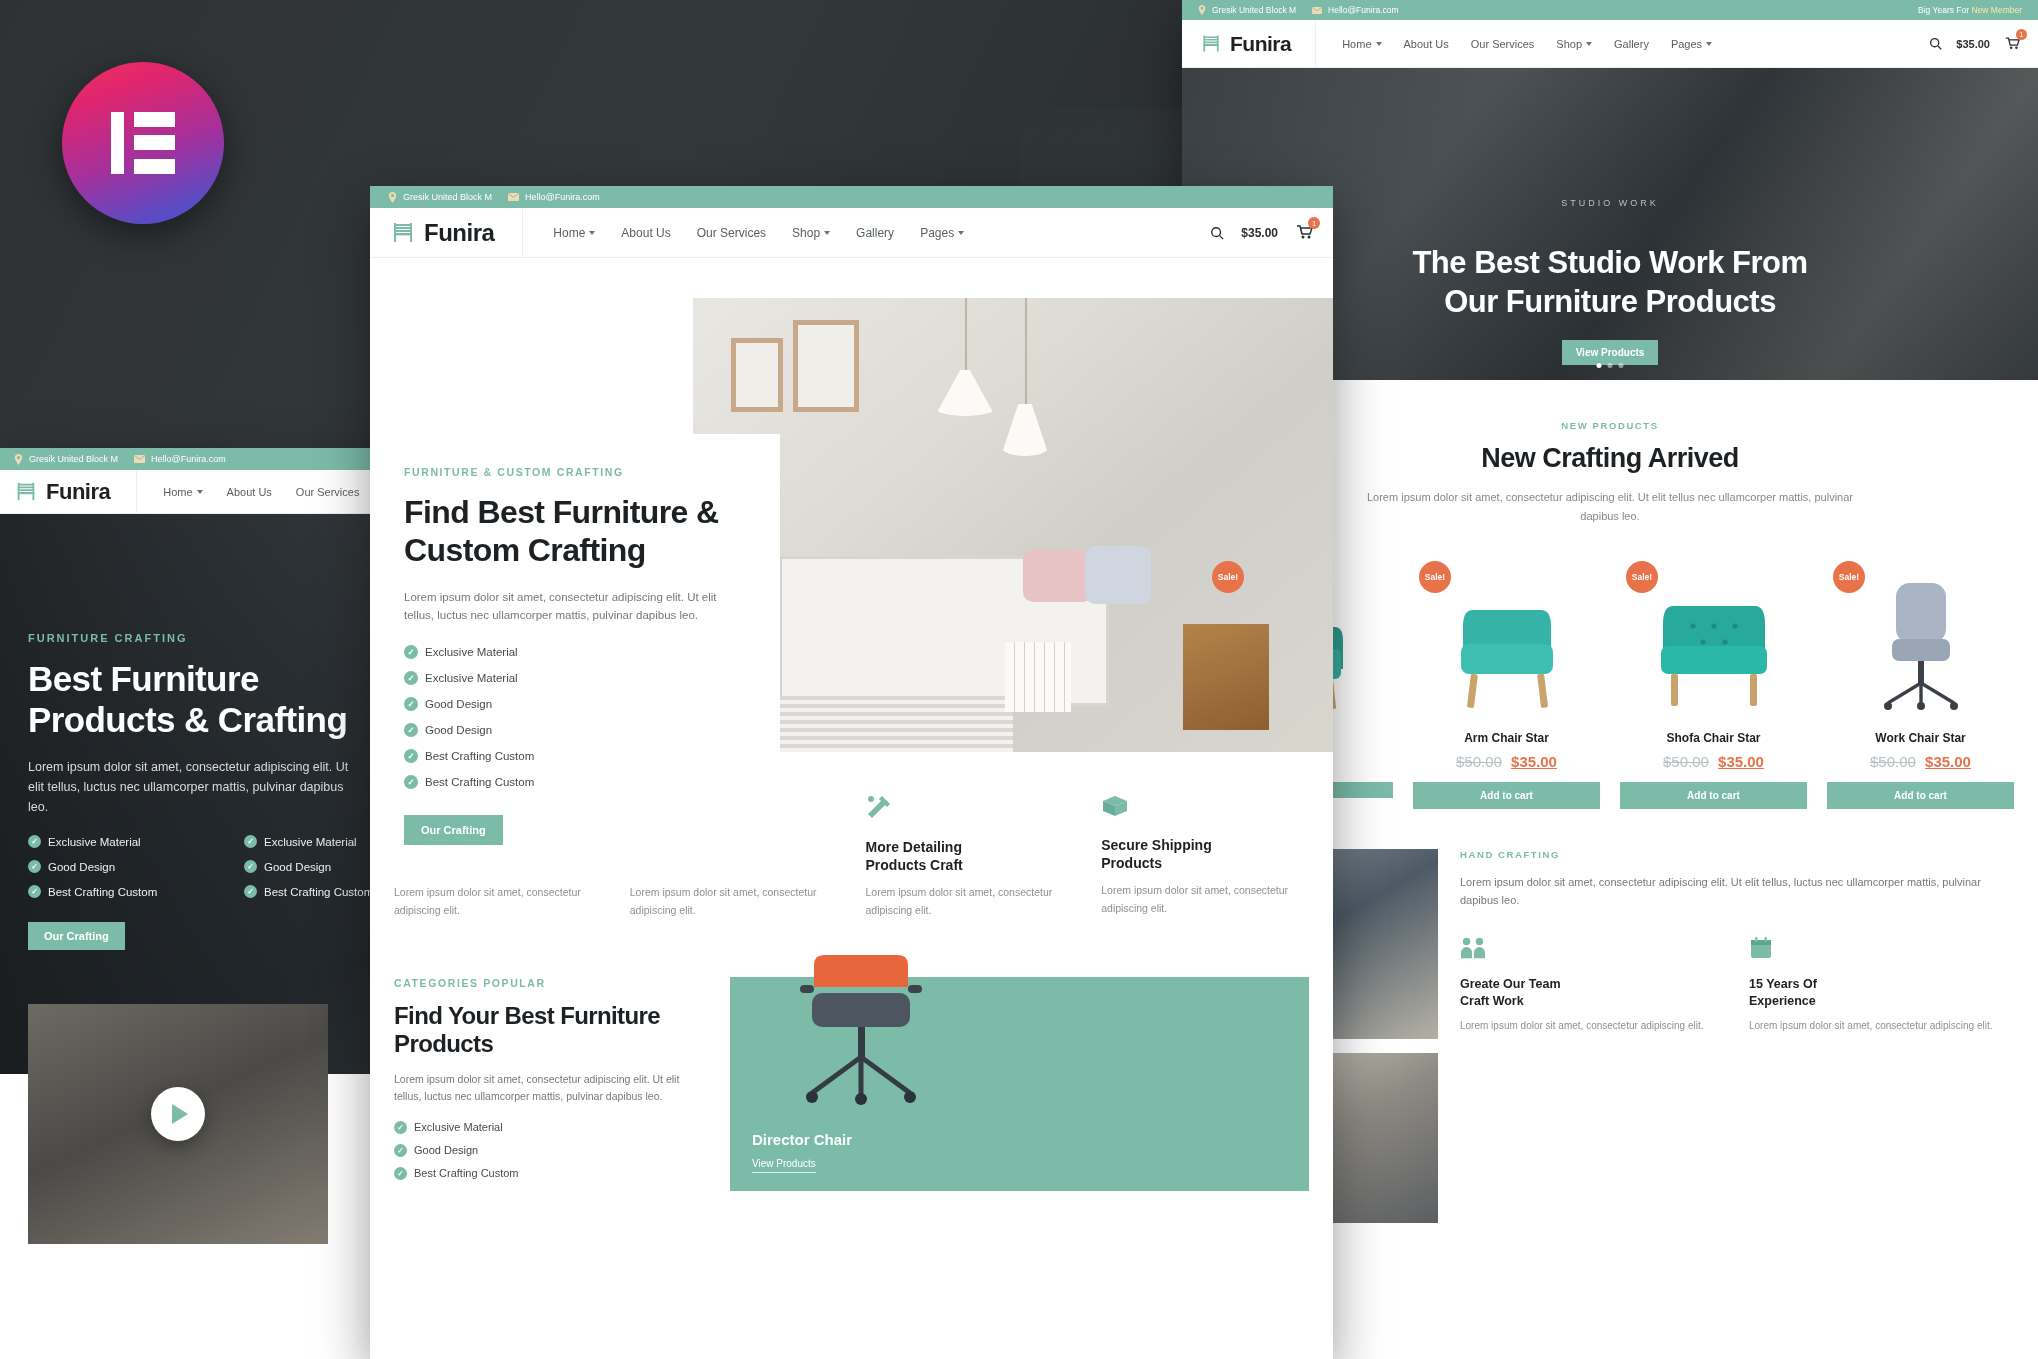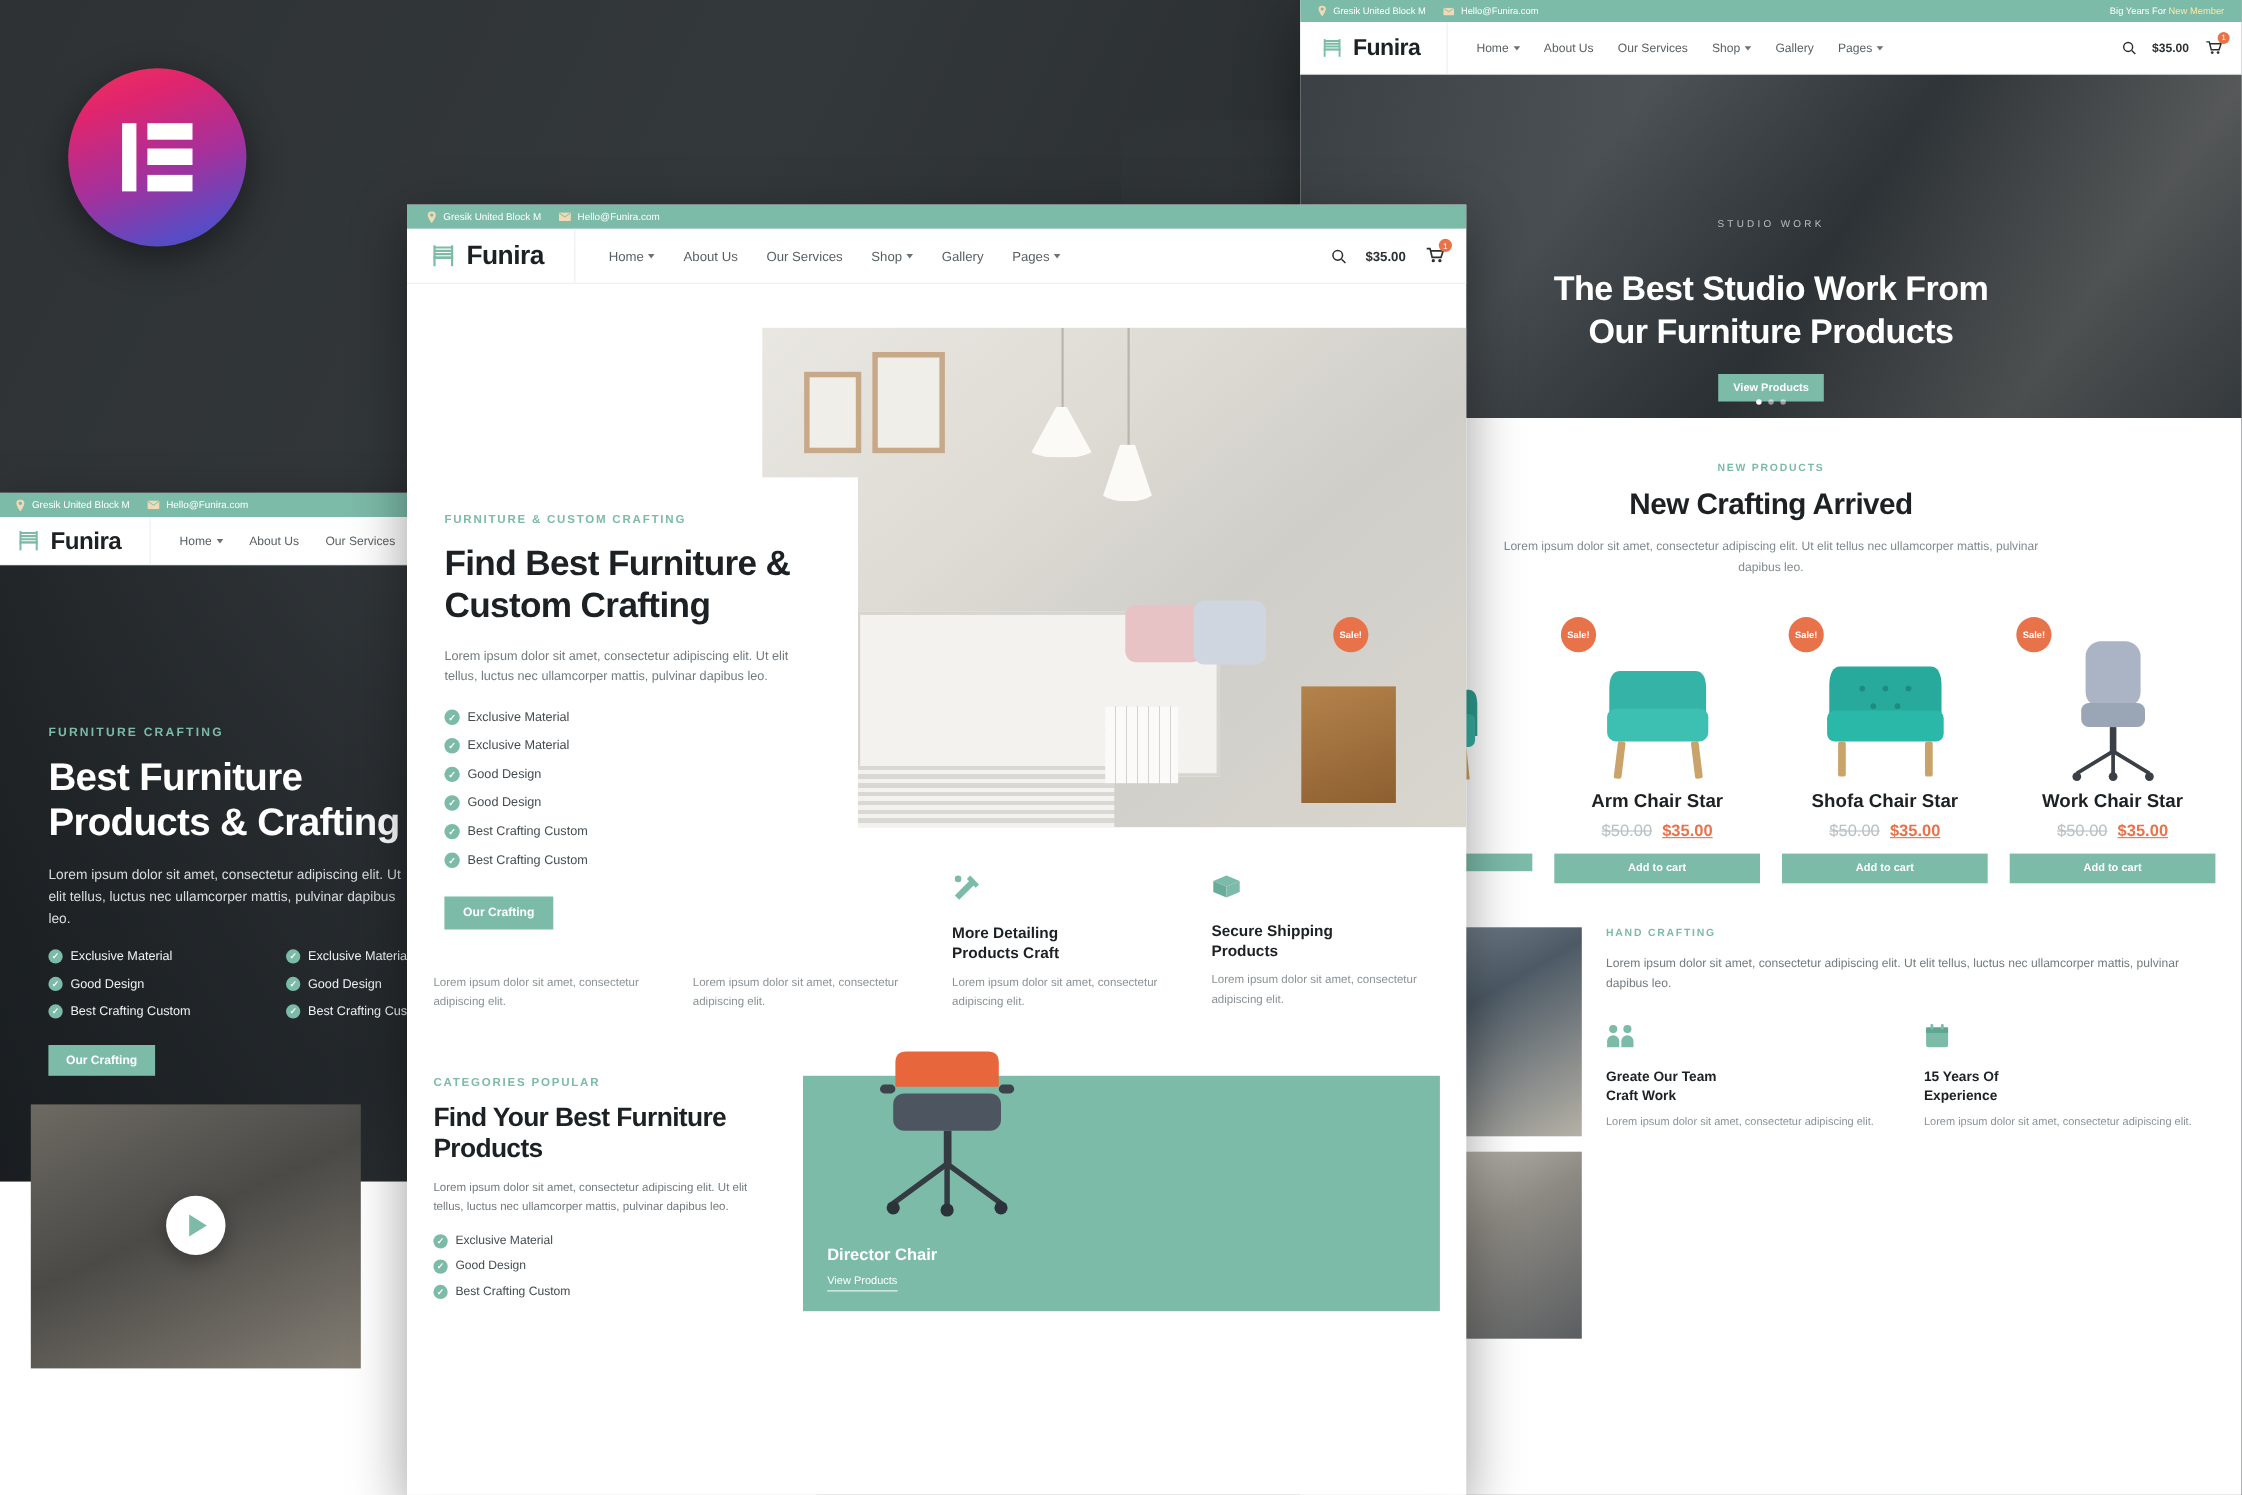--- a/index.html
+++ b/index.html
@@ -108,21 +108,21 @@
   #site-left .topbar { height: 22px; padding: 0 14px; font-size: 9px; }
   #site-left .navbar { height: 44px; padding: 0 0 0 14px; }
   #site-left .brand { font-size: 22px; padding-right: 26px; }
   #site-left .menu { gap: 24px; padding-left: 26px; font-size: 11px; }
   #site-left .hero {
     height: 560px; position: relative;
     background:
       linear-gradient(90deg, rgba(18,22,25,.84) 0%, rgba(22,26,29,.66) 46%, rgba(30,34,38,.30) 100%),
       linear-gradient(160deg,#6f757a 0%, #4d5358 40%, #3c4247 70%, #565c60 100%);
   }
-  #site-left .hero .inner { position:absolute; left:44px; top:118px; width:640px;margin-top:28px; }
+  #site-left .hero .inner { position:absolute; left:28px; top:118px; width:640px; }
   #site-left .eyebrow { font-size: 11px; letter-spacing:2px; }
   #site-left h1.hero-h { color:#fff; font-size: 35px; margin-top:14px; }
   #site-left p.body { color:#d8dcde; font-size: 12.5px; margin-top:16px; width: 330px; }
   #site-left .ticks { margin-top: 18px; width: 460px; gap: 12px 36px; }
   #site-left .tick { width: 180px; font-size: 11.5px; color:#eef1f2; }
   #site-left .tick .dot { width:13px; height:13px; font-size:8px; }
   #site-left .btn { margin-top: 24px; font-size:11px; padding: 8px 16px; }
   #site-left .videoblk {
     position:absolute; left:28px; bottom:-170px; width:300px; height:240px;
     background: linear-gradient(155deg,#6d6a63 0%, #4b4a47 45%, #837d73 100%);
@@ -172,21 +172,21 @@
 
   .products { display:flex; gap:20px; padding: 22px 24px 0; }
   .pcard { flex:1; text-align:center; position:relative; }
   .sale-badge {
     position:absolute; left:6px; top:4px; z-index:3;
     width:32px; height:32px; border-radius:50%;
     background:#e8734a; color:#fff; font-size:8.5px; font-weight:700;
     display:flex; align-items:center; justify-content:center;text-align:center;
   }
   .pimg { height: 160px; display:flex; align-items:flex-end; justify-content:center; }
-  .pname { font-size:17px; font-weight:700; color:#1d2124; margin-top: 2px; }
+  .pname { font-size:12px; font-weight:700; color:#1d2124; margin-top: 14px; }
   .pprice { font-size:15px; margin-top:8px; }
   .pprice .old { color:#b9c0c4; text-decoration: line-through; margin-right:5px; }
   .pprice .new { color:#e8734a; font-weight:700; text-decoration: underline; }
   .addcart {
     margin-top:12px; background:#7cbba8; color:#fff; border:none;
     font-size:10px; padding:8px 0; width: 100%; cursor:pointer; font-weight:600;
   }
 
   #site-right .handsec { display:flex; gap:22px; padding: 40px 24px 20px; }
   #site-right .handsec .photos { width: 232px; flex:none; display:flex; flex-direction:column; gap:14px; }

